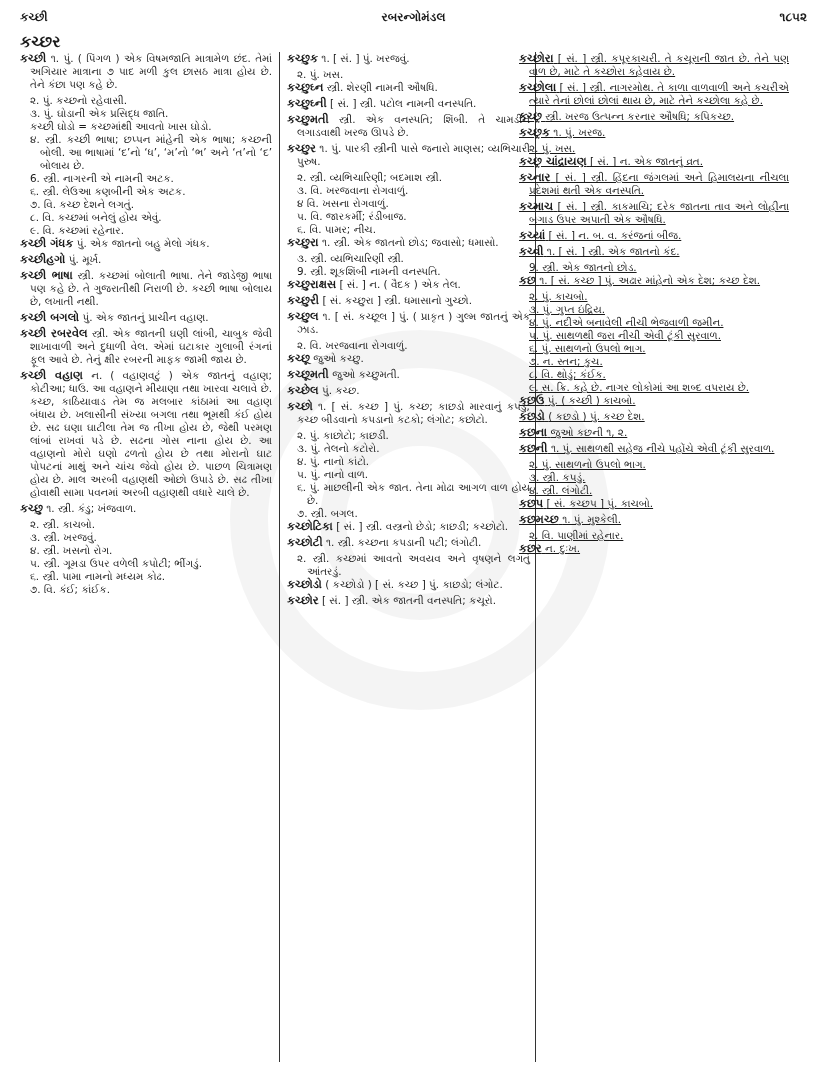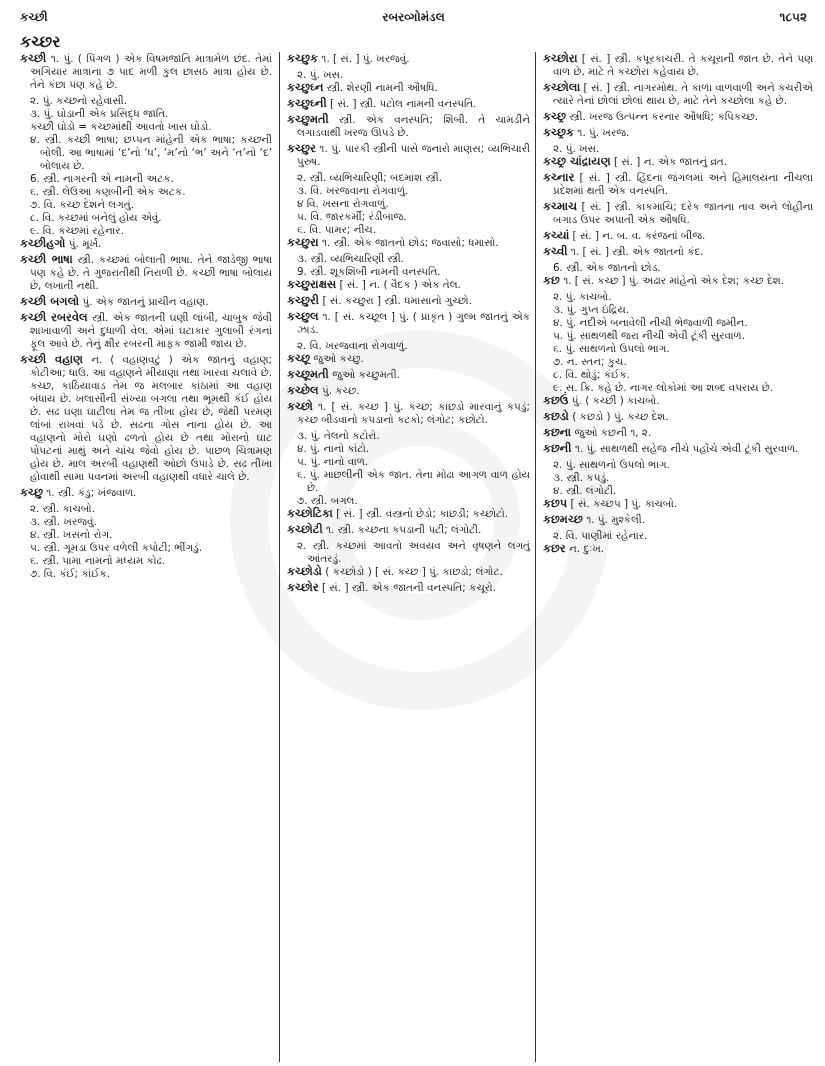--- a/index.html
+++ b/index.html
@@ -54,21 +54,21 @@
     }
     .col {
       position: absolute;
       top: 52px;
       font-size: 10.4px;
       line-height: 13px;
       text-align: justify;
     }
     .col1 { left: 20px; width: 252px; }
     .col2 { left: 287px; width: 243px; }
-    .col3 { left: 543px; width: 270px; }
+    .col3 { left: 519px; width: 270px; text-decoration: underline; }
     .divider {
       position: absolute;
       top: 52px;
       width: 1px;
       background: #333;
     }
     .divider.d1 { left: 279px; height: 1010px; }
     .divider.d2 { left: 535px; height: 1010px; }
     .entry {
       margin: 0 0 3px 0;
@@ -86,39 +86,40 @@
     }
   </style>
 </head>
 <body>
 
 <div class="watermark"></div>
 <div class="watermark inner"></div>
 
 <div class="header">
   <span class="left">કચ્છી</span>
-  <span class="center">રબરવ્ગોમંડલ</span>
+  <span class="center">રબરન્ગોમંડલ</span>
   <span class="right">૧૮૫૨</span>
 </div>
 <div class="sub-guide">કચ્છર</div>
 
 <div class="divider d1"></div>
 <div class="divider d2"></div>
 
 <div class="col col1">
     <p class="entry"><span class="hw">કચ્છી</span> <span>૧. પું. ( પિંગળ ) એક વિષમજાતિ માત્રામેળ છંદ. તેમાં અગિયાર માત્રાના ૭ પાદ મળી કુલ છાસઠ માત્રા હોય છે. તેને કંછા પણ કહે છે.</span></p>
     <p class="sense">૨. પું. કચ્છનો રહેવાસી.</p>
     <p class="sense">૩. પું. ઘોડાની એક પ્રસિદ્ધ જાતિ.</p>
     <p class="sense">કચ્છી ઘોડો = કચ્છમાંથી આવતો ખાસ ઘોડો.</p>
     <p class="sense">૪. સ્ત્રી. કચ્છી ભાષા; છપ્પન માંહેની એક ભાષા; કચ્છની બોલી. આ ભાષામાં ‘દ’નો ‘ધ’, ‘મ’નો ‘ભ’ અને ‘ત’નો ‘દ’ બોલાય છે.</p>
     <p class="sense">6. સ્ત્રી. નાગરની એ નામની અટક.</p>
     <p class="sense">૬. સ્ત્રી. લેઉઆ કણબીની એક અટક.</p>
     <p class="sense">૭. વિ. કચ્છ દેશને લગતું.</p>
     <p class="sense">૮. વિ. કચ્છમાં બનેલું હોય એવું.</p>
     <p class="sense">૯. વિ. કચ્છમાં રહેનાર.</p>
+    <p class="entry"><span class="hw">કચ્છી ગંધક</span> <span>પું. એક જાતનો બહુ મેલો ગંધક.</span></p>
     <p class="entry"><span class="hw">કચ્છીહગો</span> <span>પું. મૂર્ખ.</span></p>
     <p class="entry"><span class="hw">કચ્છી ભાષા</span> <span>સ્ત્રી. કચ્છમાં બોલાતી ભાષા. તેને જાડેજી ભાષા પણ કહે છે. તે ગુજરાતીથી નિરાળી છે. કચ્છી ભાષા બોલાય છે, લખાતી નથી.</span></p>
     <p class="entry"><span class="hw">કચ્છી બગલો</span> <span>પું. એક જાતનું પ્રાચીન વહાણ.</span></p>
     <p class="entry"><span class="hw">કચ્છી રબરવેલ</span> <span>સ્ત્રી. એક જાતની ઘણી લાંબી, ચાબુક જેવી શાખાવાળી અને દુધાળી વેલ. એમાં ઘટાકાર ગુલાબી રંગનાં ફૂલ આવે છે. તેનું ક્ષીર રબરની માફક જામી જાય છે.</span></p>
     <p class="entry"><span class="hw">કચ્છી વહાણ</span> <span>ન. ( વહાણવટું ) એક જાતનું વહાણ; કોટીઆ; ધાઉ. આ વહાણને મીયાણા તથા ખારવા ચલાવે છે. કચ્છ, કાઠિયાવાડ તેમ જ મલબાર કાંઠામાં આ વહાણ બંધાય છે. ખલાસીની સંખ્યા બગલા તથા ભૂમથી કંઈ હોય છે. સઢ ઘણા ઘાટીલા તેમ જ તીખા હોય છે, જેથી પરમણ લાંબાં રાખવાં પડે છે. સઢના ગોસ નાના હોય છે. આ વહાણનો મોરો ઘણો ઢળતો હોય છે તથા મોરાનો ઘાટ પોપટનાં માથું અને ચાંચ જેવો હોય છે. પાછળ ચિત્રામણ હોય છે. માલ અરબી વહાણથી ઓછો ઉપાડે છે. સઢ તીખા હોવાથી સામા પવનમાં અરબી વહાણથી વધારે ચાલે છે.</span></p>
     <p class="entry"><span class="hw">કચ્છુ</span> <span>૧. સ્ત્રી. કંડુ; ખંજવાળ.</span></p>
     <p class="sense">૨. સ્ત્રી. કાચબો.</p>
     <p class="sense">૩. સ્ત્રી. ખરજવું.</p>
     <p class="sense">૪. સ્ત્રી. ખસનો રોગ.</p>
     <p class="sense">૫. સ્ત્રી. ગૂમડા ઉપર વળેલી કપોટી; ભીંગડું.</p>
@@ -141,20 +142,21 @@
     <p class="sense">૩. સ્ત્રી. વ્યભિચારિણી સ્ત્રી.</p>
     <p class="sense">9. સ્ત્રી. શૂકશિંબી નામની વનસ્પતિ.</p>
     <p class="entry"><span class="hw">કચ્છુરાક્ષસ</span> <span>[ સં. ] ન. ( વૈદક ) એક તેલ.</span></p>
     <p class="entry"><span class="hw">કચ્છુરી</span> <span>[ સં. કચ્છુરા ] સ્ત્રી. ધમાસાનો ગુચ્છો.</span></p>
     <p class="entry"><span class="hw">કચ્છુલ</span> <span>૧. [ સં. કચ્છૂલ ] પું. ( પ્રાકૃત ) ગુલ્મ જાતનું એક ઝાડ.</span></p>
     <p class="sense">૨. વિ. ખરજવાના રોગવાળું.</p>
     <p class="entry"><span class="hw">કચ્છૂ</span> <span>જુઓ કચ્છુ.</span></p>
     <p class="entry"><span class="hw">કચ્છૂમતી</span> <span>જુઓ કચ્છુમતી.</span></p>
     <p class="entry"><span class="hw">કચ્છેલ</span> <span>પું. કચ્છ.</span></p>
     <p class="entry"><span class="hw">કચ્છો</span> <span>૧. [ સં. કચ્છ ] પું. કચ્છ; કાછડો મારવાનું કપડું; કચ્છ બીડવાનો કપડાનો કટકો; લંગોટ; કછોટો.</span></p>
+    <p class="sense">૨. પું. કાછોટો; કાછડી.</p>
     <p class="sense">૩. પું. તેલનો કટોરો.</p>
     <p class="sense">૪. પું. નાનો કાંટો.</p>
     <p class="sense">૫. પું. નાનો વાળ.</p>
     <p class="sense">૬. પું. માછલીની એક જાત. તેના મોઢા આગળ વાળ હોય છે.</p>
     <p class="sense">૭. સ્ત્રી. બગલ.</p>
     <p class="entry"><span class="hw">કચ્છોટિકા</span> <span>[ સં. ] સ્ત્રી. વસ્ત્રનો છેડો; કાછડી; કચ્છોટો.</span></p>
     <p class="entry"><span class="hw">કચ્છોટી</span> <span>૧. સ્ત્રી. કચ્છના કપડાની પટી; લંગોટી.</span></p>
     <p class="sense">૨. સ્ત્રી. કચ્છમાં આવતો અવયવ અને વૃષણને લગતું આંતરડું.</p>
     <p class="entry"><span class="hw">કચ્છોડો</span> <span>( કચ્છોડો ) [ સં. કચ્છ ] પું. કાછડો; લંગોટ.</span></p>
     <p class="entry"><span class="hw">કચ્છોર</span> <span>[ સં. ] સ્ત્રી. એક જાતની વનસ્પતિ; કચૂરો.</span></p>
@@ -163,21 +165,21 @@
     <p class="entry"><span class="hw">કચ્છોરા</span> <span>[ સં. ] સ્ત્રી. કપૂરકાચરી. તે કચૂરાની જાત છે. તેને પણ વાળ છે, માટે તે કચ્છોરા કહેવાય છે.</span></p>
     <p class="entry"><span class="hw">કચ્છોલા</span> <span>[ સં. ] સ્ત્રી. નાગરમોથ. તે કાળા વાળવાળી અને કચરીએ ત્યારે તેનાં છોલાં છોલાં થાય છે, માટે તેને કચ્છોલા કહે છે.</span></p>
     <p class="entry"><span class="hw">કચ્છ્ર</span> <span>સ્ત્રી. ખરજ ઉત્પન્ન કરનાર ઔષધિ; કપિકચ્છ.</span></p>
     <p class="entry"><span class="hw">કચ્છ્રક</span> <span>૧. પું. ખરજ.</span></p>
     <p class="sense">૨. પું. ખસ.</p>
     <p class="entry"><span class="hw">કચ્છ્ર ચાંદ્રાયણ</span> <span>[ સં. ] ન. એક જાતનું વ્રત.</span></p>
     <p class="entry"><span class="hw">કચ્નાર</span> <span>[ સં. ] સ્ત્રી. હિંદના જંગલમાં અને હિમાલયના નીચલા પ્રદેશમાં થતી એક વનસ્પતિ.</span></p>
     <p class="entry"><span class="hw">કચ્માચ</span> <span>[ સં. ] સ્ત્રી. કાકમાચિ; દરેક જાતના તાવ અને લોહીના બગાડ ઉપર અપાતી એક ઔષધિ.</span></p>
     <p class="entry"><span class="hw">કચ્યાં</span> <span>[ સં. ] ન. બ. વ. કરંજનાં બીજ.</span></p>
     <p class="entry"><span class="hw">કચ્વી</span> <span>૧. [ સં. ] સ્ત્રી. એક જાતનો કંદ.</span></p>
-    <p class="sense">6. સ્ત્રી. એક જાતનો છોડ.</p>
+    <p class="sense">9. સ્ત્રી. એક જાતનો છોડ.</p>
     <p class="entry"><span class="hw">કછ</span> <span>૧. [ સં. કચ્છ ] પું. અઢાર માંહેનો એક દેશ; કચ્છ દેશ.</span></p>
     <p class="sense">૨. પું. કાચબો.</p>
     <p class="sense">૩. પું. ગુપ્ત ઇંદ્રિય.</p>
     <p class="sense">૪. પું. નદીએ બનાવેલી નીચી ભેજવાળી જમીન.</p>
     <p class="sense">૫. પું. સાથળથી જરા નીચી એવી ટૂંકી સુરવાળ.</p>
     <p class="sense">૬. પું. સાથળનો ઉપલો ભાગ.</p>
     <p class="sense">૭. ન. સ્તન; કુચ.</p>
     <p class="sense">૮. વિ. થોડું; કંઈક.</p>
     <p class="sense">૯. સ. ક્રિ. કહે છે. નાગર લોકોમાં આ શબ્દ વપરાય છે.</p>
     <p class="entry"><span class="hw">કછઉં</span> <span>પું. ( કચ્છી ) કાચબો.</span></p>

